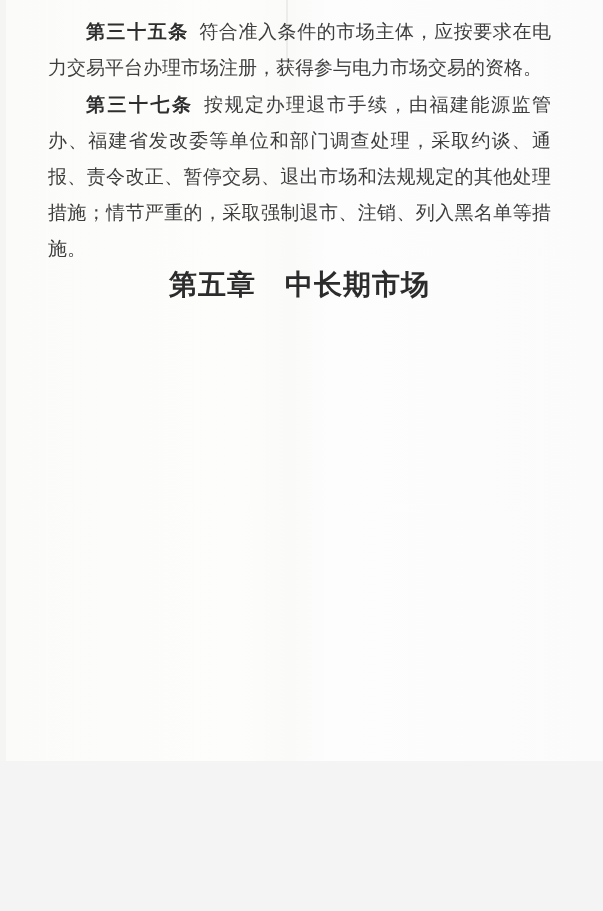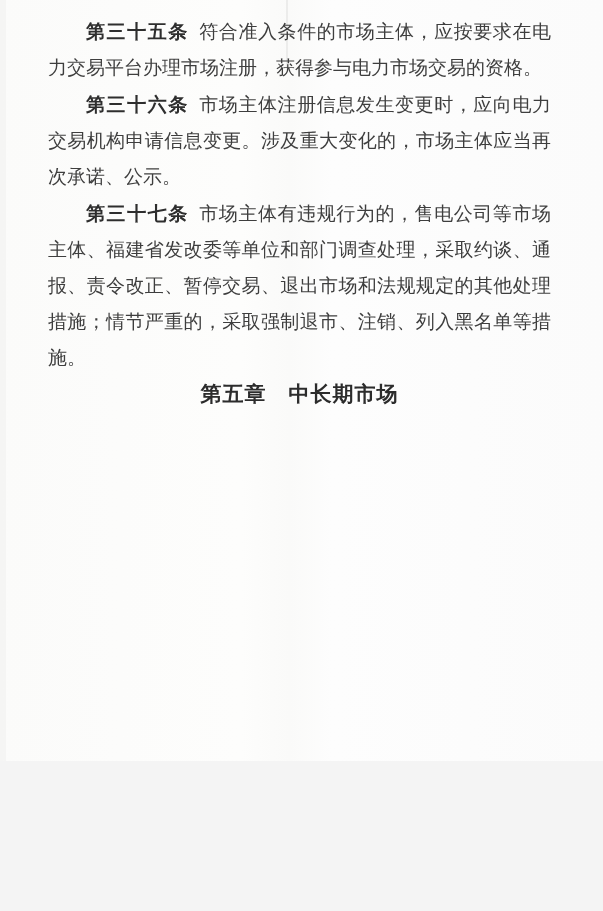--- a/index.html
+++ b/index.html
@@ -36,21 +36,21 @@
     color: #2e2e2e;
     font-family: "DejaVu Sans", sans-serif;
     margin-right: 0.55em;
     letter-spacing: 1px;
   }
   .chapter-heading {
     text-indent: 0 !important;
     text-align: center;
     font-family: "DejaVu Sans", sans-serif;
     font-weight: bold;
-    font-size: 21px;
+    font-size: 28px;
     color: #2c2c2c;
     letter-spacing: 1px;
   }
   .page-number {
     position: absolute;
     left: 49px;
     top: 864px;
     font-size: 17px;
     line-height: 26px;
     color: #4d4d4d;
@@ -89,24 +89,23 @@
 <div class="page">
 
   <div class="artifact-v1"></div>
   <div class="artifact-v2"></div>
   <div class="artifact-edge"></div>
 
   <div class="content">
 
     <p><span class="term">第三十五条</span><span>符合准入条件的市场主体，应按要求在电力交易平台办理市场注册，获得参与电力市场交易的资格。</span></p>
 
-    <p><span class="term">第三十六条</span><span>市场主体注册信息发生变更时，应向电力交易机构申请信息变更。涉及重大变化的，市场主体应当再次承诺、公示。</span></p>
 
 
-    <p><span class="term">第三十七条</span><span>市场主体有违规行为的，售电公司等市场主体、福建省发改委等单位和部门调查处理，采取约谈、通报、责令改正、暂停交易、退出市场和法规规定的其他处理措施；情节严重的，采取强制退市、注销、列入黑名单等措施。</span></p>
+    <p><span class="term">第三十七条</span><span>按规定办理退市手续，由福建能源监管办、福建省发改委等单位和部门调查处理，采取约谈、通报、责令改正、暂停交易、退出市场和法规规定的其他处理措施；情节严重的，采取强制退市、注销、列入黑名单等措施。</span></p>
 
 
 
     <p class="chapter-heading">第五章　中长期市场</p>
 
 
 
   </div>
 
   <div class="page-number">— 14 —</div>

